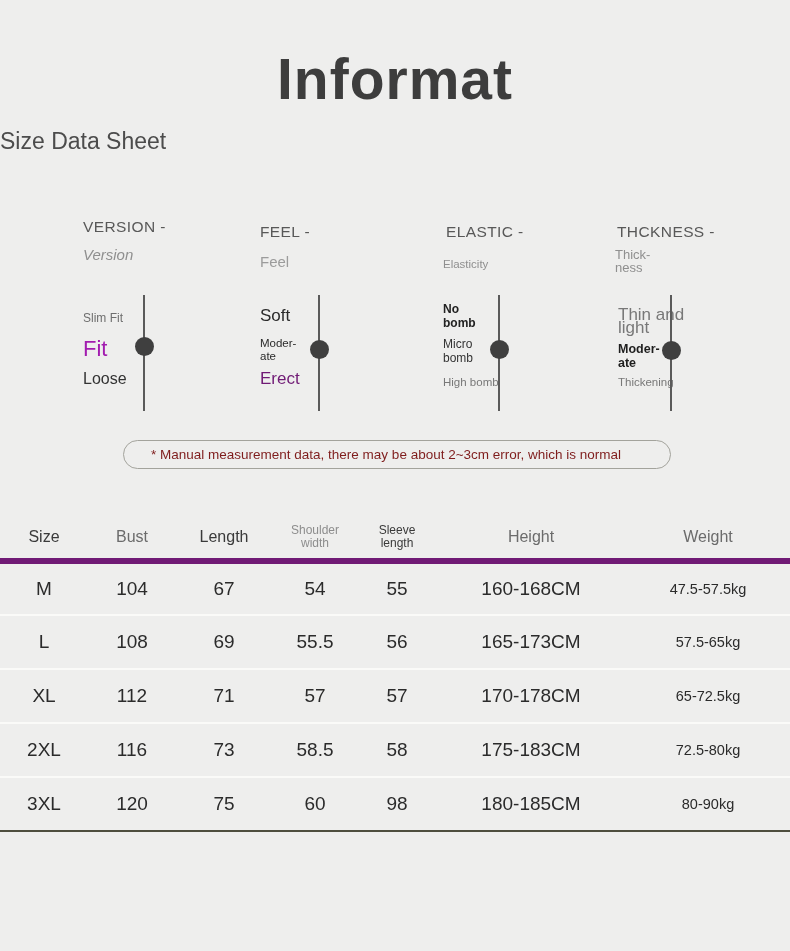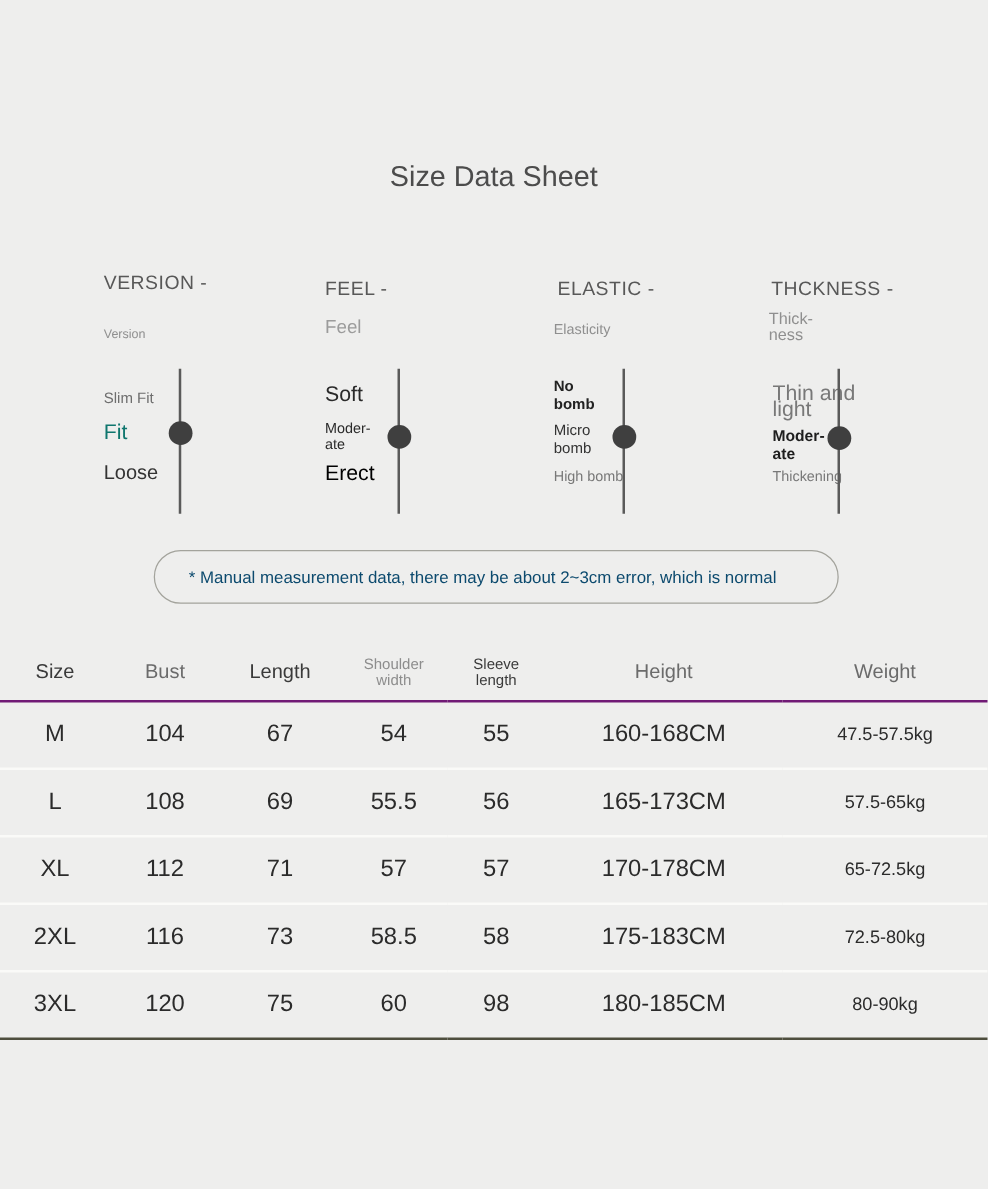--- a/index.html
+++ b/index.html
@@ -13,101 +13,102 @@
   .page{position:relative;width:790px;height:951px;}
 
   
   .title{
     position:absolute;top:44px;left:0;width:100%;
     text-align:center;font-size:57px;line-height:70px;font-weight:700;
     color:#3d3d3d;letter-spacing:1px;
   }
   .subtitle{
     position:absolute;top:128px;left:0;width:100%;
-    text-align:center;font-size:23px;color:#4c4c4c;
+    font-size:23px;color:#4c4c4c;
   }
 
   
   .attr-col{position:absolute;top:218px;width:160px;height:200px;}
   .attr-col.c1{left:83px;}
   .attr-col.c2{left:260px;}
   .attr-col.c3{left:443px;}
   .attr-col.c4{left:615px;}
   .attr-heading{position:absolute;top:0;left:0;font-size:15.5px;color:#585858;letter-spacing:.4px;}
   .c3 .attr-heading{left:3px;top:5px;}
   .c4 .attr-heading{left:2px;top:5px;}
   .c2 .attr-heading{top:5px;}
   .attr-sub{position:absolute;left:0;color:#8f8f8f;}
-  .c1 .attr-sub{top:44px;font-size:10px;}
+  .c1 .attr-sub{top:28px;font-size:15px;font-style:italic;}
   .c2 .attr-sub{top:35px;font-size:15px;color:#9b9b9b;}
   .c3 .attr-sub{top:40px;font-size:11.5px;}
   .c4 .attr-sub{top:30px;font-size:13px;line-height:13px;}
   .pre{white-space:pre-line;}
 
   .scale-line{position:absolute;top:77px;width:2px;height:116px;background:#5a5a5a;}
   .c1 .scale-line{left:60px;}
   .c2 .scale-line{left:58px;}
   .c3 .scale-line{left:55px;}
   .c4 .scale-line{left:55px;}
   .scale-dot{position:absolute;width:19px;height:19px;border-radius:50%;background:#3f3f3f;}
   .c1 .scale-dot{left:52px;top:119px;}
   .c2 .scale-dot{left:50px;top:122px;}
   .c3 .scale-dot{left:47px;top:122px;}
   .c4 .scale-dot{left:47px;top:123px;}
 
   .opt{position:absolute;left:0;}
   .c4 .opt{left:3px;}
   
   .c1 .opt1{top:93px;font-size:12px;color:#6e6e6e;}
-  .c1 .opt2{top:118px;font-size:17px;color:#0f766e;}
+  .c1 .opt2{top:118px;font-size:22px;color:#a21caf;}
   .c1 .opt3{top:152px;font-size:16px;color:#333;}
   
   .c2 .opt1{top:88px;font-size:17px;color:#2a2a2a;}
   .c2 .opt2{top:119px;font-size:11.5px;line-height:13px;color:#2a2a2a;}
-  .c2 .opt3{top:151px;font-size:17px;color:#000000;}
+  .c2 .opt3{top:151px;font-size:17px;color:#701a75;}
   
   .c3 .opt1{top:84px;font-size:12px;line-height:14px;color:#222;font-weight:600;}
   .c3 .opt2{top:119px;font-size:12px;line-height:14px;color:#333;}
   .c3 .opt3{top:158px;font-size:11.5px;color:#787878;}
   
   .c4 .opt1{top:90px;font-size:17px;line-height:13px;color:#787878;}
   .c4 .opt2{top:124px;font-size:12.5px;line-height:14px;color:#1e1e1e;font-weight:600;}
   .c4 .opt3{top:158px;font-size:11.5px;color:#787878;}
 
   
   .note-pill{
-    position:absolute;top:440px;left:123px;width:548px;height:43px;
+    position:absolute;top:440px;left:123px;width:548px;height:29px;
     border:1.5px solid #a3a39c;border-radius:24px;
     display:flex;align-items:center;box-sizing:border-box;
-    padding-left:27px;font-size:13.5px;color:#0c4a6e;
+    padding-left:27px;font-size:13.5px;color:#7f1d1d;
   }
 
   
   .size-table{
     position:absolute;top:515px;left:0;width:790px;
     border-collapse:collapse;table-layout:fixed;
   }
   .size-table th,.size-table td{text-align:center;vertical-align:middle;padding:0;}
   .size-table thead tr{height:46px;}
-  .size-table thead{border-bottom:2px solid #701a75;}
+  .size-table thead{border-bottom:6px solid #701a75;}
   .size-table tbody{border-bottom:2px solid #4e4e3e;}
   .size-table tbody tr{height:54px;}
   .size-table tbody tr + tr{border-top:2px solid #fafaf8;}
   .th-dark{font-size:16px;color:#3a3a3a;font-weight:400;}
   .th-mid{font-size:16px;color:#6b6b6b;font-weight:400;}
   .th-small-light{font-size:12px;line-height:13px;color:#8d8d8d;font-weight:400;}
   .th-small-dark{font-size:12px;line-height:13px;color:#3a3a3a;font-weight:400;}
   .size-table td{font-size:19px;color:#2b2b2b;}
   .size-table td.weight{font-size:14.5px;}
 </style>
 </head>
 <body>
 
 <div class="page">
 
+  <div class="title">Informat</div>
   <div class="subtitle">Size Data Sheet</div>
 
   <div class="attr-col c1">
     <div class="attr-heading">VERSION -</div>
     <div class="attr-sub pre">Version</div>
     <div class="opt opt1 pre">Slim Fit</div>
     <div class="opt opt2 pre">Fit</div>
     <div class="opt opt3 pre">Loose</div>
     <div class="scale-line"></div>
     <div class="scale-dot"></div>

